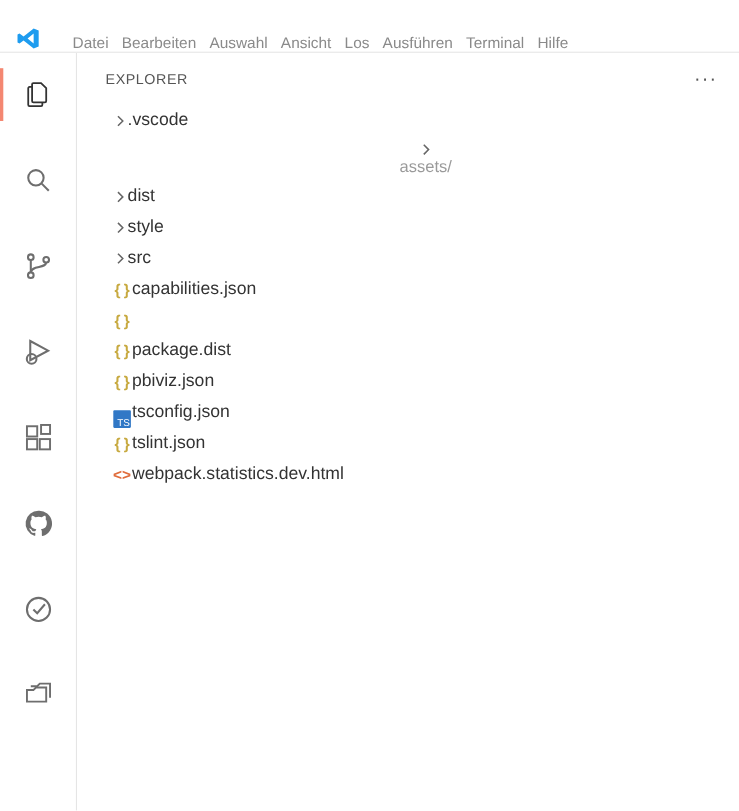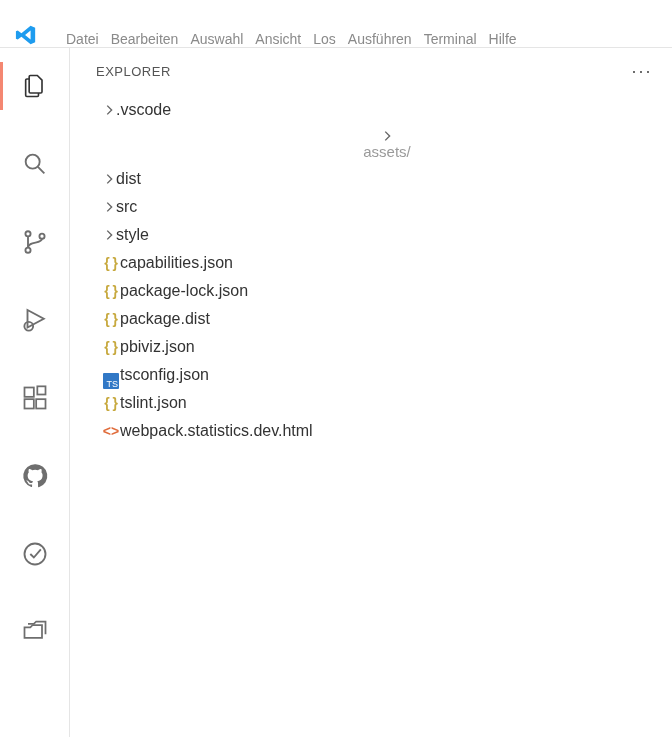--- a/index.html
+++ b/index.html
@@ -265,37 +265,36 @@
               </svg>
             </span>
             <span>dist</span>
           </div>
           <div class="tree-row">
             <span class="chev">
               <svg width="14" height="14" viewBox="0 0 16 16" fill="none" stroke="currentColor" stroke-width="1.6">
                 <path d="M6 3l5 5-5 5"></path>
               </svg>
             </span>
+            <span>style</span>
+          </div>
+          <div class="tree-row">
+            <span class="chev">
+              <svg width="14" height="14" viewBox="0 0 16 16" fill="none" stroke="currentColor" stroke-width="1.6">
+                <path d="M6 3l5 5-5 5"></path>
+              </svg>
+            </span>
             <span>src</span>
           </div>
           <div class="tree-row">
-            <span class="chev">
-              <svg width="14" height="14" viewBox="0 0 16 16" fill="none" stroke="currentColor" stroke-width="1.6">
-                <path d="M6 3l5 5-5 5"></path>
-              </svg>
-            </span>
-            <span>style</span>
-          </div>
-          <div class="tree-row">
             <span class="file-icon" style="color:#c7a93f;font-weight:bold;">{ }</span>
             <span>capabilities.json</span>
           </div>
           <div class="tree-row">
             <span class="file-icon" style="color:#c7a93f;font-weight:bold;">{ }</span>
-            <span>package-lock.json</span>
           </div>
           <div class="tree-row">
             <span class="file-icon" style="color:#c7a93f;font-weight:bold;">{ }</span>
             <span>package.dist</span>
           </div>
           <div class="tree-row">
             <span class="file-icon" style="color:#c7a93f;font-weight:bold;">{ }</span>
             <span>pbiviz.json</span>
           </div>
           <div class="tree-row">

